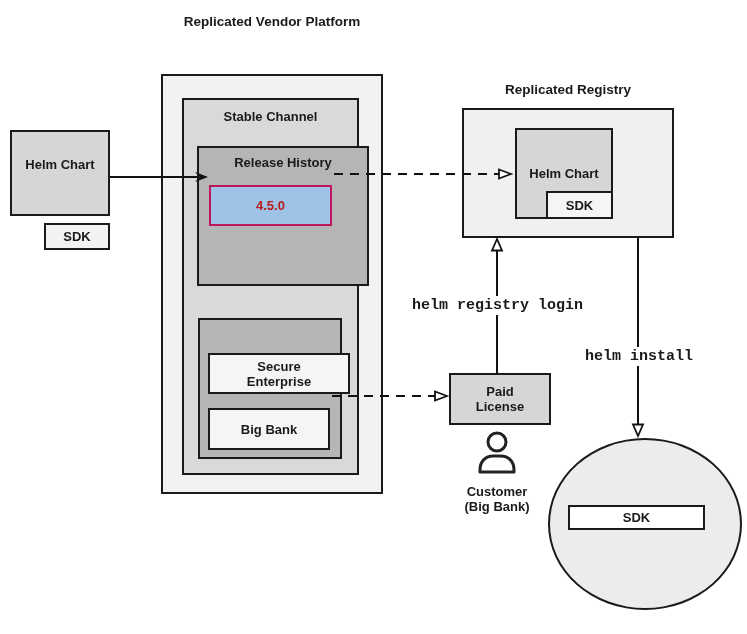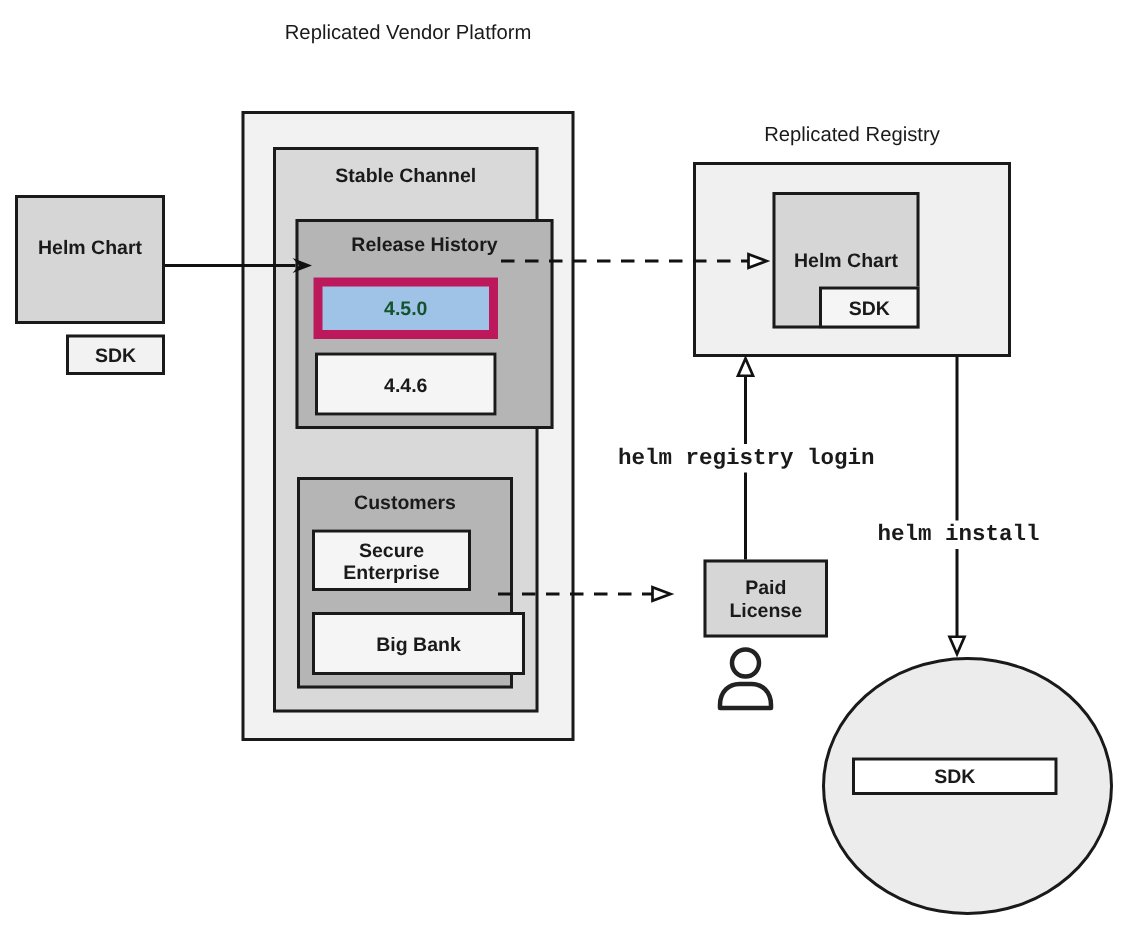--- a/index.html
+++ b/index.html
@@ -4,33 +4,33 @@
 <style>
   html,body{margin:0;padding:0;background:#ffffff;}
   #canvas{
     position:relative;width:747px;height:634px;background:#ffffff;
     font-family:"Liberation Sans","DejaVu Sans",sans-serif;
     color:#1a1a1a;overflow:hidden;
   }
   .abs{position:absolute;box-sizing:border-box;}
   .box{border:2px solid #1a1a1a;}
   .lbl{font-weight:bold;font-size:13px;line-height:15px;text-align:center;}
-  .ext-title{font-weight:normal;font-size:13.5px;text-align:center;}
+  .ext-title{font-weight:bold;font-size:13.5px;text-align:center;}
   .center-flex{display:flex;align-items:center;justify-content:center;}
   .top-label{padding-top:7px;}
   
   .fill-platform{background:#f2f2f2;margin-top:32px;}
   .fill-mid{background:#d9d9d9;}
   .fill-dark{background:#b5b5b5;}
   .fill-item{background:#f5f5f5;}
   .fill-grey{background:#d6d6d6;}
   .fill-registry{background:#f0f0f0;}
   .fill-circle{background:#ececec;}
   .fill-white{background:#ffffff;}
-  .hl{background:#9EC3E6;border:6px solid #be185d;color:#14532d;}
+  .hl{background:#9EC3E6;border:2px solid #be185d;color:#b91c1c;}
   .cmd{
     font-family:"Liberation Mono","DejaVu Sans Mono",monospace;
     font-weight:bold;font-size:15px;text-align:center;background:#ffffff;
     z-index:6;padding:1px 0;
   }
   .circle{border-radius:50%;}
   #overlay{position:absolute;left:0;top:0;z-index:5;pointer-events:none;}
 </style>
 </head>
 <body>
@@ -49,57 +49,57 @@
   <div class="abs box fill-platform" style="left:161px;top:42px;width:222px;height:420px;">
 
     <div class="abs box fill-mid" style="left:19px;top:22px;width:177px;height:377px;">
       <div class="lbl" style="padding-top:9px;">Stable Channel</div>
 
       <div class="abs box fill-dark" style="left:13px;top:46px;width:172px;height:140px;">
         <div class="lbl top-label">Release History</div>
         <div class="abs hl center-flex" style="left:10px;top:37px;width:123px;height:41px;">
           <span class="lbl">4.5.0</span>
         </div>
-        <div class="abs box fill-item center-flex" style="left:11px;top:87px;width:121px;height:42px;">
-          <span class="lbl">4.4.6</span>
-        </div>
       </div>
 
       <div class="abs box fill-dark" style="left:14px;top:218px;width:144px;height:141px;">
-        <div class="lbl top-label">Customers</div>
-        <div class="abs box fill-item center-flex" style="left:8px;top:33px;width:106px;height:41px;">
+        <div class="abs box fill-item center-flex" style="left:8px;top:33px;width:142px;height:41px;">
           <span class="lbl" style="width:90px;">Secure Enterprise</span>
         </div>
-        <div class="abs box fill-item center-flex" style="left:8px;top:88px;width:142px;height:42px;">
+        <div class="abs box fill-item center-flex" style="left:8px;top:88px;width:122px;height:42px;">
           <span class="lbl">Big Bank</span>
         </div>
       </div>
     </div>
   </div>
 
   <div class="abs ext-title" style="left:462px;top:82px;width:212px;">Replicated Registry</div>
 
   <div class="abs box fill-registry" style="left:462px;top:108px;width:212px;height:130px;">
     <div class="abs box fill-grey center-flex" style="left:51px;top:18px;width:98px;height:91px;overflow:visible;">
       <span class="lbl">Helm Chart</span>
       <div class="abs box fill-item center-flex" style="left:29px;top:61px;width:67px;height:28px;">
         <span class="lbl">SDK</span>
       </div>
     </div>
   </div>
 
-  <div class="abs box fill-grey center-flex" style="left:449px;top:373px;width:83px;height:52px;margin-left:20px;">
+  <div class="abs box fill-grey center-flex" style="left:449px;top:373px;width:102px;height:52px;">
     <span class="lbl" style="width:60px;">Paid License</span>
   </div>
 
   <svg class="abs" style="left:475px;top:427px;" width="44" height="48" viewBox="0 0 44 48">
     <circle cx="22" cy="15" r="9" fill="none" stroke="#222222" stroke-width="3"></circle>
     <path d="M 5 45 L 5 43 C 5 34 11 29 18 29 L 26 29 C 33 29 39 34 39 43 L 39 45 Z" fill="none" stroke="#222222" stroke-width="3" stroke-linejoin="round"></path>
   </svg>
 
+  <div class="abs lbl" style="left:447px;top:484px;width:100px;">
+    <div>Customer</div>
+    <div>(Big Bank)</div>
+  </div>
 
   <div class="abs box fill-circle circle" style="left:548px;top:438px;width:194px;height:172px;">
     <div class="abs box fill-white center-flex" style="left:18px;top:65px;width:137px;height:25px;">
       <span class="lbl">SDK</span>
     </div>
   </div>
 
   <svg id="overlay" width="747" height="634" viewBox="0 0 747 634">
 
     <line x1="110" y1="177" x2="197" y2="177" stroke="#111111" stroke-width="2"></line>

